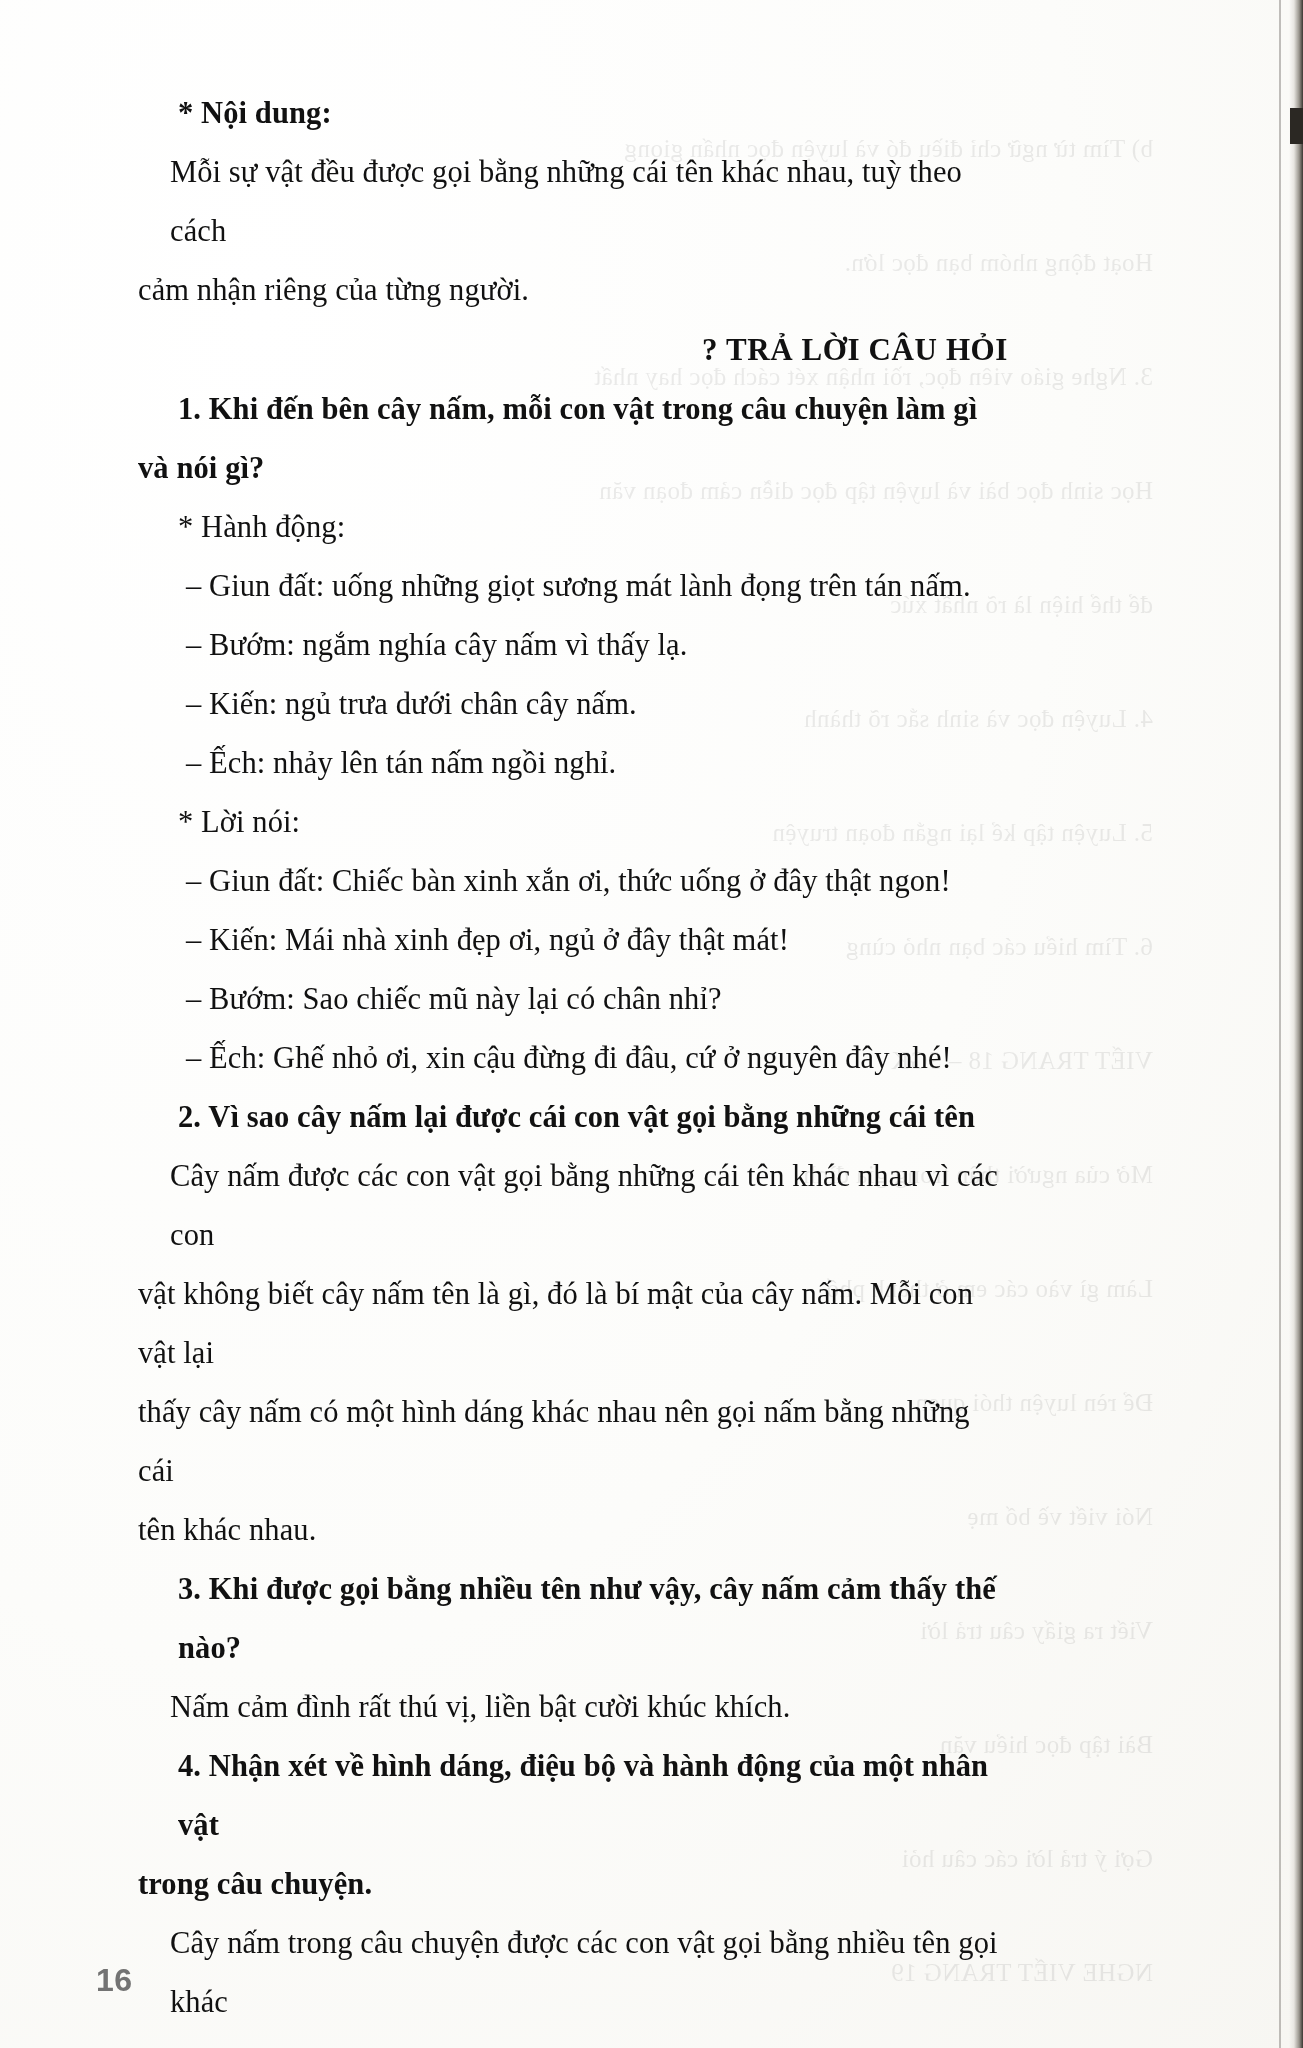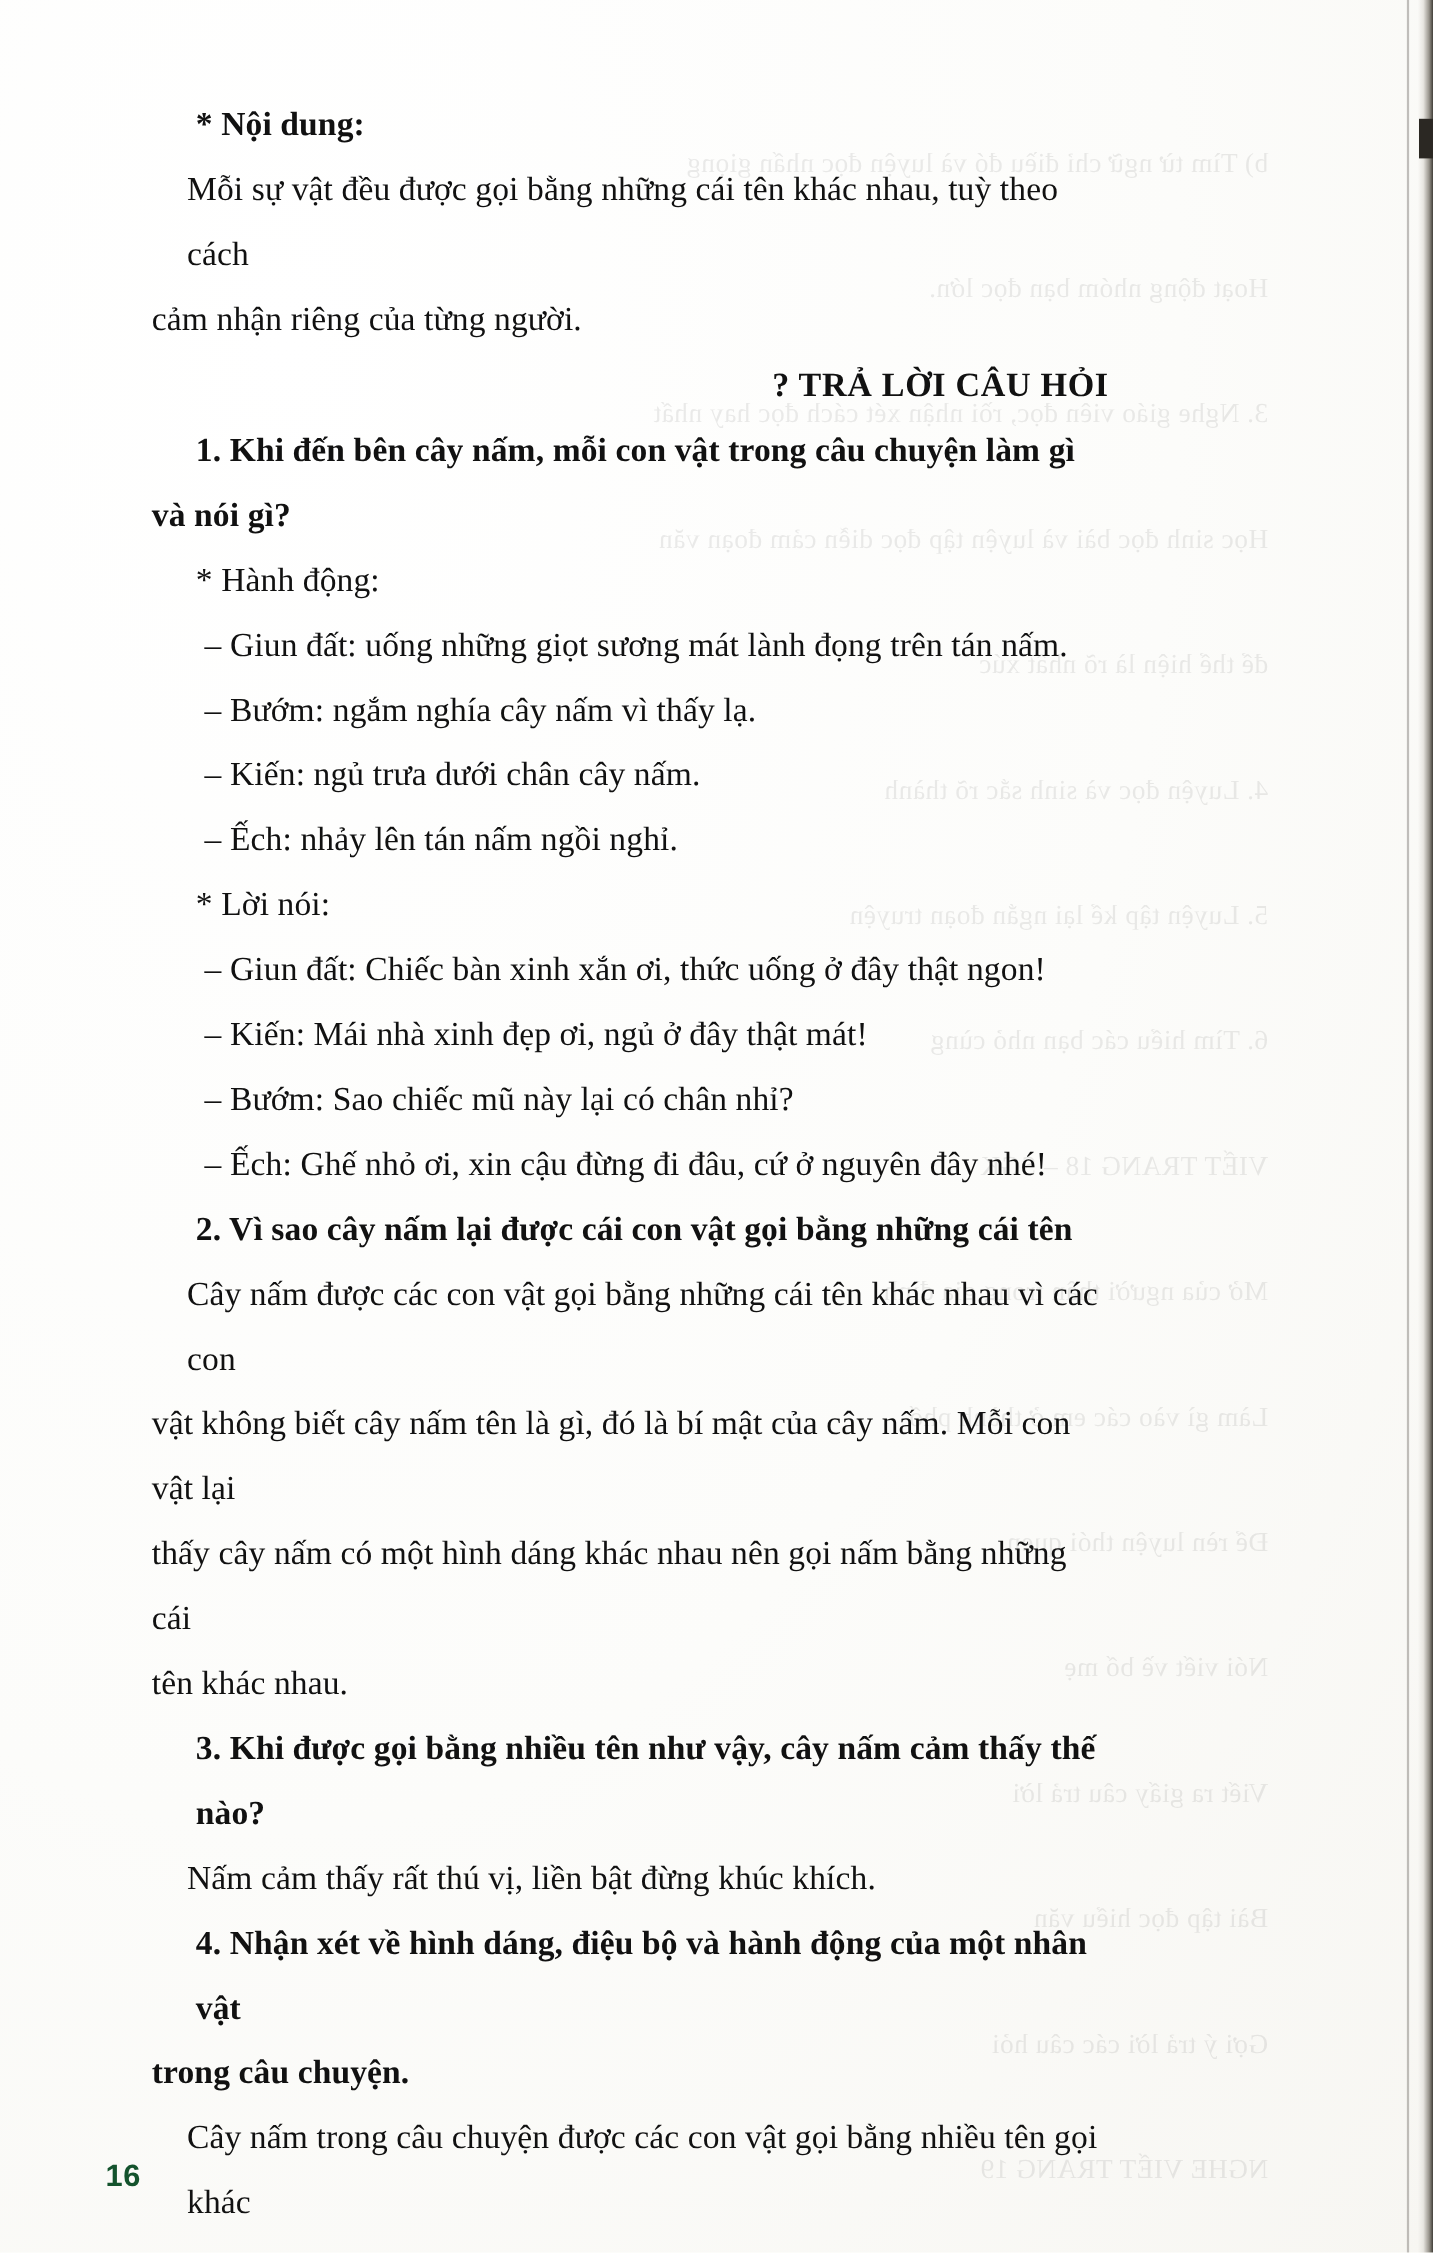--- a/index.html
+++ b/index.html
@@ -100,23 +100,23 @@
     letter-spacing: 0.6px;
     padding-left: 36px;
     text-align: right;
   }
 
   #page-number {
     position: absolute;
     left: 96px;
     top: 1962px;
     font-family: "Liberation Sans", "DejaVu Sans", sans-serif;
-    font-size: 28px;
+    font-size: 32px;
     font-weight: bold;
-    color: #14532d;
+    color: #737373;
     letter-spacing: 0.5px;
   }
 </style>
 </head>
 <body>
 
 <div id="page">
 
   <div id="paper-texture"></div>
 
@@ -187,21 +187,21 @@
     <div class="line indent-4">– Ếch: Ghế nhỏ ơi, xin cậu đừng đi đâu, cứ ở nguyên đây nhé!</div>
 
     <div class="line indent-3 bold">2. Vì sao cây nấm lại được cái con vật gọi bằng những cái tên</div>
 
     <div class="line indent-2">Cây nấm được các con vật gọi bằng những cái tên khác nhau vì các con</div>
     <div class="line indent-1">vật không biết cây nấm tên là gì, đó là bí mật của cây nấm. Mỗi con vật lại</div>
     <div class="line indent-1">thấy cây nấm có một hình dáng khác nhau nên gọi nấm bằng những cái</div>
     <div class="line indent-1">tên khác nhau.</div>
 
     <div class="line indent-3 bold">3. Khi được gọi bằng nhiều tên như vậy, cây nấm cảm thấy thế nào?</div>
-    <div class="line indent-2">Nấm cảm thấy rất thú vị, liền bật đừng khúc khích.</div>
+    <div class="line indent-2">Nấm cảm đình rất thú vị, liền bật cười khúc khích.</div>
 
     <div class="line indent-3 bold">4. Nhận xét về hình dáng, điệu bộ và hành động của một nhân vật</div>
     <div class="line indent-1 bold">trong câu chuyện.</div>
 
     <div class="line indent-2">Cây nấm trong câu chuyện được các con vật gọi bằng nhiều tên gọi khác</div>
 
   </div>
 
   <div id="page-number">16</div>
 

